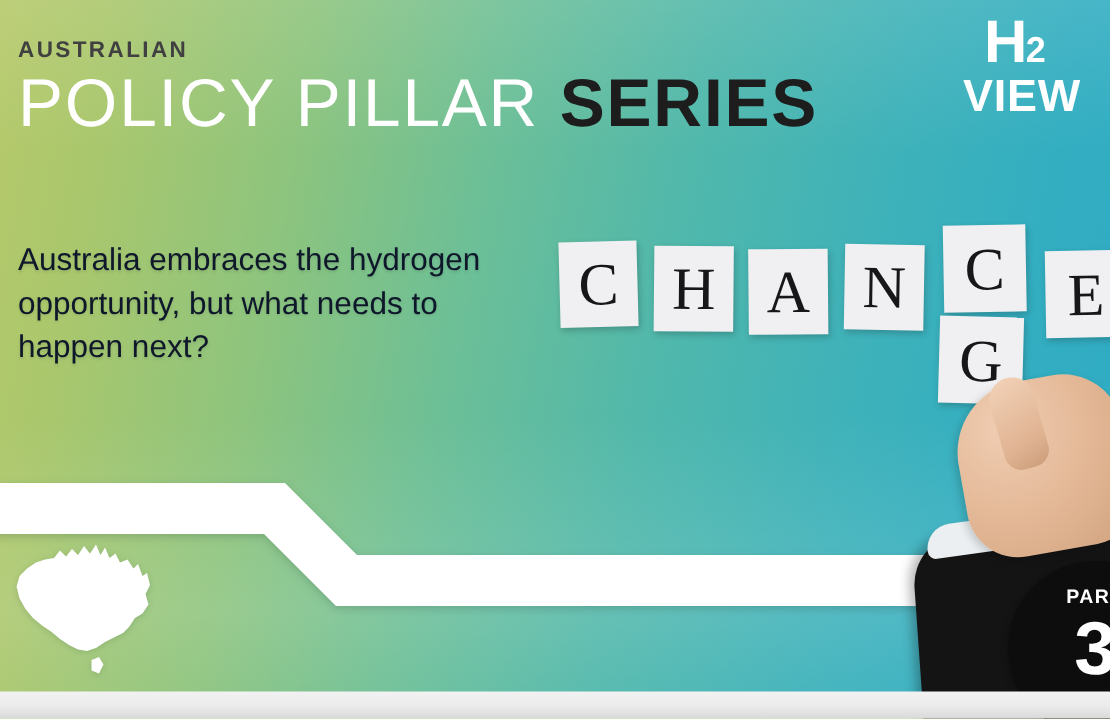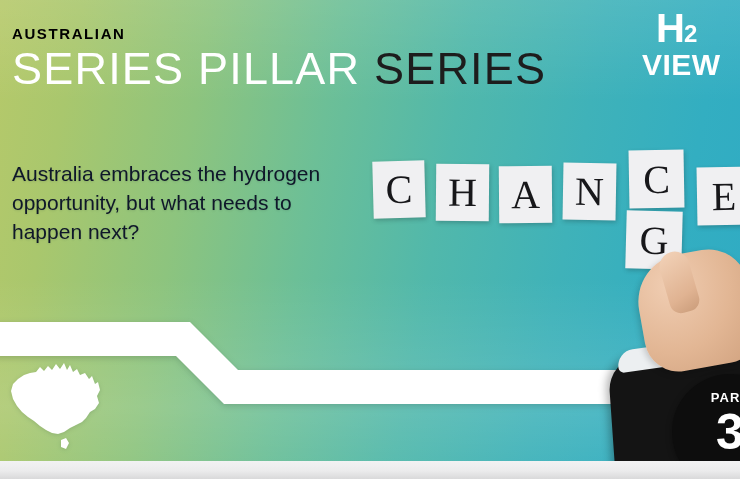--- a/index.html
+++ b/index.html
@@ -84,38 +84,38 @@
   .head-block {
     position: absolute;
     left: 12px;
     top: 26px;
     width: 520px;
   }
   .kicker {
     font-size: 15px;
     font-weight: bold;
     letter-spacing: 1.6px;
-    color: #000000;
+    color: #404040;
     line-height: 1;
     margin: 0 0 4px 0;
   }
   .title-line {
     font-size: 45px;
     line-height: 1.06;
     letter-spacing: 1.2px;
     margin: 0;
     white-space: nowrap;
   }
   .title-a {
     color: #ffffff;
     font-weight: 300;
   }
   .title-b {
     color: #1d1d1d;
-    font-weight: 400;
+    font-weight: 700;
   }
 
   
   .subtitle {
     position: absolute;
     left: 12px;
     top: 160px;
     width: 330px;
     font-size: 21px;
     line-height: 1.38;
@@ -258,21 +258,21 @@
         L67,12 L71,9 L74,15 L79,13 L83,19 L86,16 L89,24 L92,22 L94,30 L91,36 L93,43 L89,49
         L84,52 L80,58 L76,62 L70,65 L64,68 L58,72 L52,74 L46,73 L40,70 L34,66 L28,61 L22,57
         L16,52 L11,46 L7,39 L5,31 L7,24 L12,19 L18,15 L24,13 Z"></path>
       <path fill="#ffffff" d="M55,80 L60,78 L63,83 L60,89 L55,87 Z"></path>
     </svg>
   </div>
 
   <div class="head-block">
     <div class="kicker">AUSTRALIAN</div>
     <div class="title-line">
-      <span class="title-a">SERIES PILLAR</span>
+      <span class="title-a">POLICY PILLAR</span>
       <span class="title-b">SERIES</span>
     </div>
   </div>
 
   <div class="subtitle">Australia embraces the hydrogen opportunity, but what needs to happen next?</div>
 
   <div class="logo">
     <span class="logo-mark"><span>H</span><sub>2</sub></span>
     <span class="logo-word">VIEW</span>
   </div>

